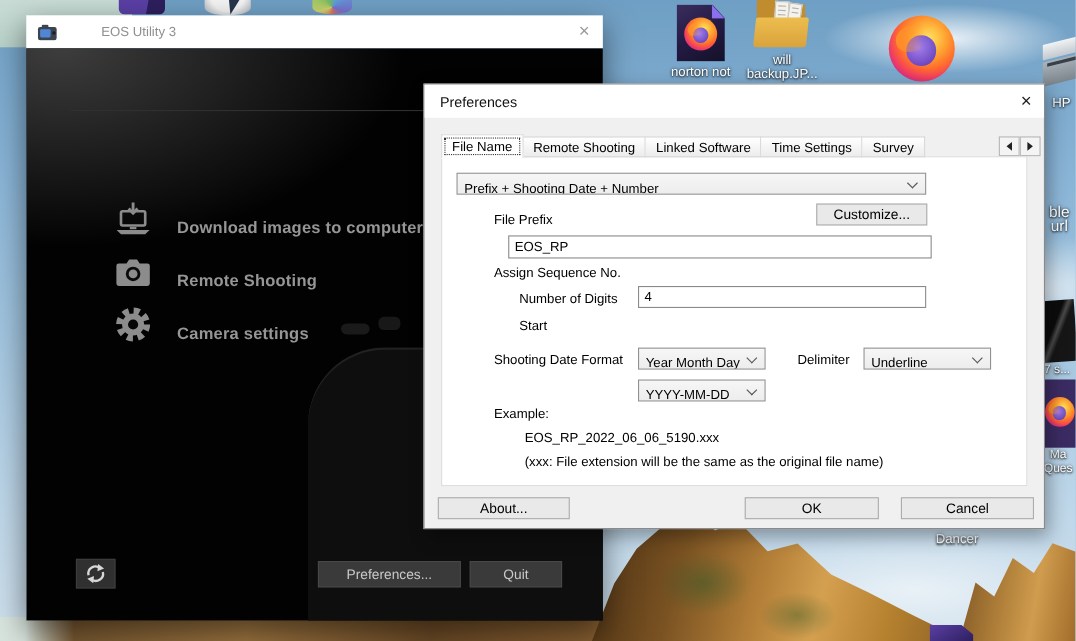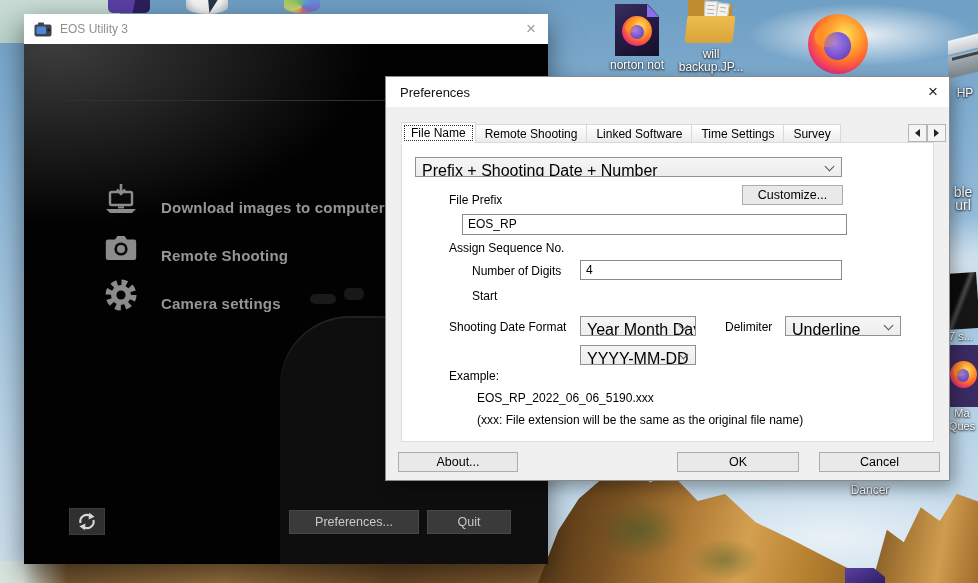--- a/index.html
+++ b/index.html
@@ -78,21 +78,21 @@
   .right-fx-tile { position:absolute; left:948px; top:345px; width:30px; height:62px; background:#3b2b63; }
   .right-fx-tile .ball { position:absolute; left:2px; top:16px; width:27px; height:27px; }
 
   .purple-doc { position:absolute; left:845px; top:568px; width:40px; height:15px;
     background:linear-gradient(150deg,#5b3fa6,#2d1f5e); clip-path:polygon(0 0, 72% 0, 100% 60%, 100% 100%, 0 100%); }
 
   
   .eos-win { position:absolute; left:24px; top:14px; width:524px; height:550px;
     box-shadow:0 10px 26px rgba(0,0,0,.5); z-index:2; }
   .eos-titlebar { position:absolute; left:0; top:0; right:0; height:30px; background:#fff;
-    display:flex; align-items:center; padding:0 0 0 10px; }
+    display:flex; align-items:center; padding:0 0 0 10px;gap:32px; }
   .eos-title { color:#8f8f8f; font-size:12px; margin-left:8px; }
   .eos-close { margin-left:auto; width:34px; height:30px; display:flex; align-items:center; justify-content:center;
     color:#9a9a9a; font-size:17px; cursor:default; }
   .eos-body { position:absolute; left:0; top:30px; right:0; bottom:0; background:
       radial-gradient(ellipse 520px 300px at 6% 0%, #3d3d3d 0%, rgba(10,10,10,0) 60%), #020202; overflow:hidden; }
   .eos-sep { position:absolute; left:40px; right:14px; top:56px; height:1px; background:#303030; }
   .sil-body { position:absolute; left:256px; top:272px; width:300px; height:260px;
     background:#0e0e0e; border-radius:70px 40px 0 0; box-shadow:inset 0 2px 0 #212121; }
   .sil-hump { position:absolute; left:398px; top:250px; width:84px; height:32px;
     background:#0e0e0e; border-radius:14px 14px 0 0; box-shadow:inset 0 2px 0 #262626; }
@@ -129,21 +129,21 @@
     display:flex; align-items:center; justify-content:center; cursor:default; }
   .tab-arrow.left { left:522px; } .tab-arrow.right { left:541px; }
   .tri-l { width:0; height:0; border-top:4px solid transparent; border-bottom:4px solid transparent; border-right:5px solid #222; }
   .tri-r { width:0; height:0; border-top:4px solid transparent; border-bottom:4px solid transparent; border-left:5px solid #222; }
 
   .panel { position:absolute; left:15px; top:65px; width:533px; height:300px; background:#fff; border:1px solid #dcdcdc; }
   .lbl { position:absolute; font-size:12px; color:#000; white-space:nowrap; }
   .inputbox { position:absolute; background:#fff; border:1px solid #8a8a8a; font-size:12px;
     line-height:19px; padding-left:5px; white-space:nowrap; overflow:hidden; cursor:text; }
   .combo { position:absolute; background:linear-gradient(#f6f6f6,#ededed); border:1px solid #919191;
-    font-size:16px; line-height:18px; padding:4px 18px 0 6px; white-space:nowrap; overflow:hidden; cursor:default; }
+    font-size:12px; line-height:18px; padding:4px 18px 0 6px; white-space:nowrap; overflow:hidden; cursor:default; }
   .combo::after { content:""; position:absolute; right:8px; top:5px; width:6px; height:6px;
     border-right:1.6px solid #555; border-bottom:1.6px solid #555; transform:rotate(45deg); }
   .pushbtn { position:absolute; background:#e9e9e9; border:1px solid #acacac; font-size:12.5px;
     display:flex; align-items:center; justify-content:center; cursor:default; color:#000; }
 
   .dlg-about { left:12px; top:375px; width:120px; height:20px; }
   .dlg-ok { left:291px; top:375px; width:122px; height:20px; }
   .dlg-cancel { left:433px; top:375px; width:121px; height:20px; }
 
   .two-line { line-height:13px; }

